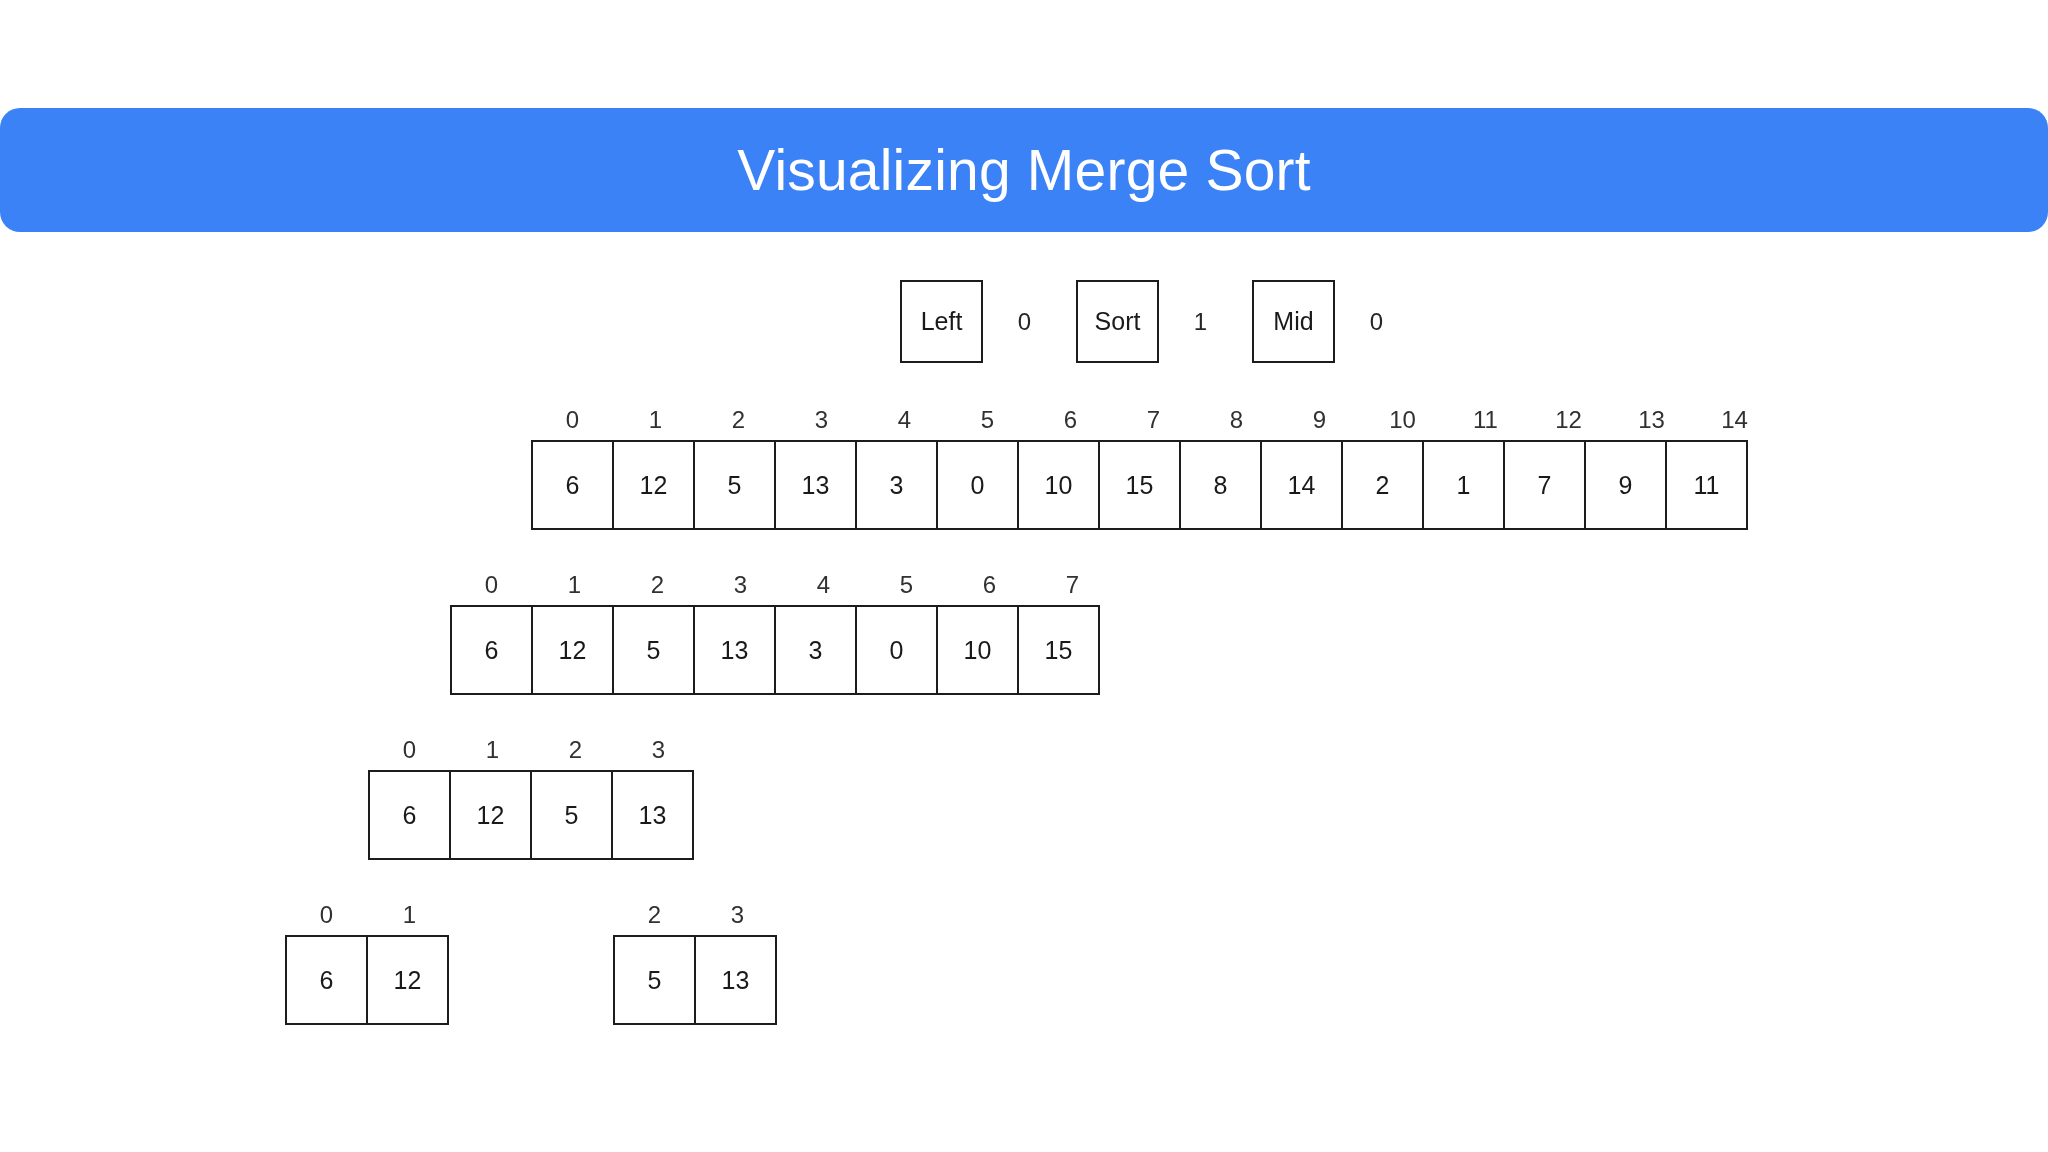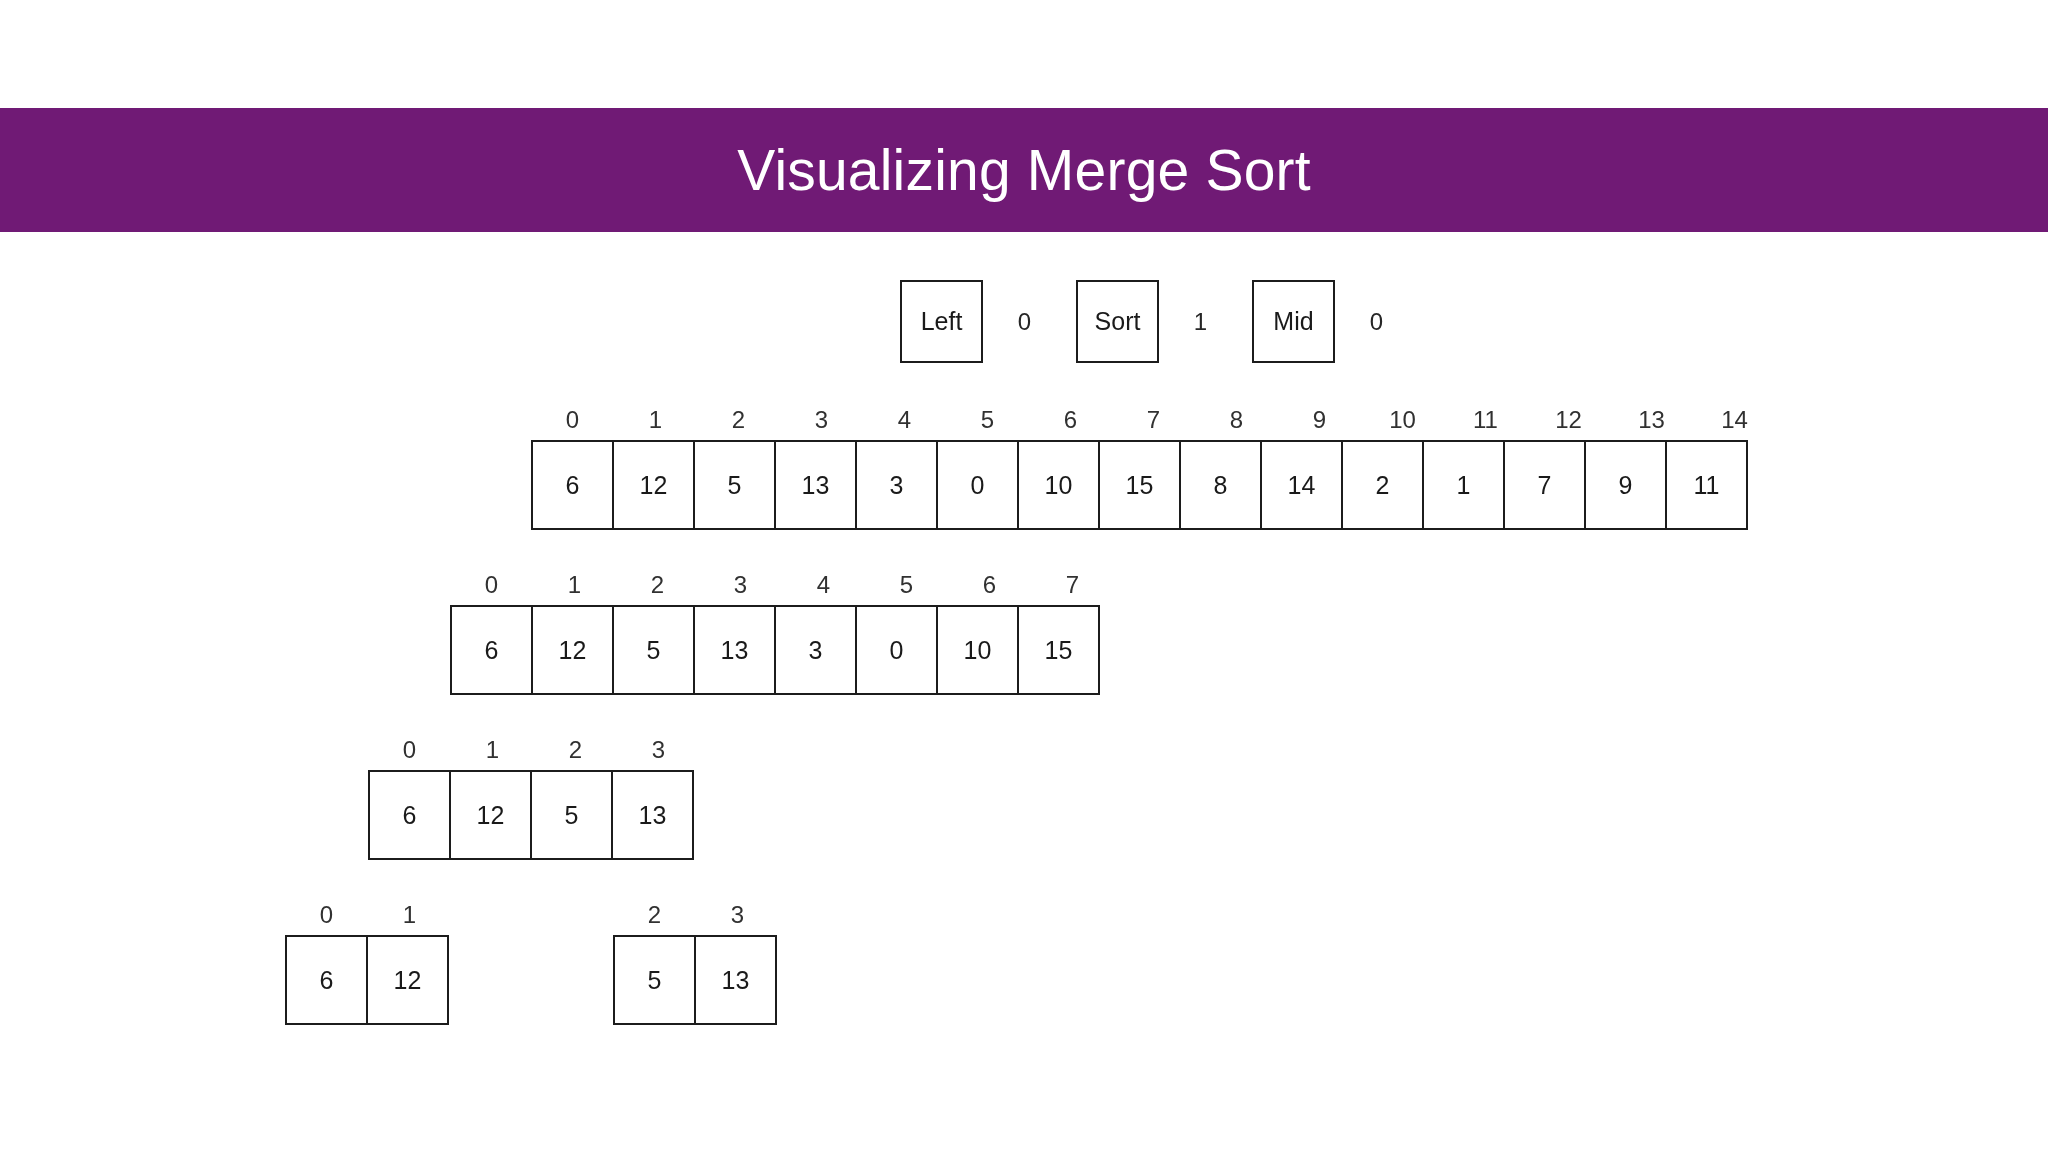--- a/index.html
+++ b/index.html
@@ -18,24 +18,25 @@
     color: #1a1a1a;
   }
 
   
   #title-band {
     position: absolute;
     left: 0;
     top: 108px;
     width: 2048px;
     height: 124px;
-    background: #701a75;
-    display: flex;
-    align-items: center;
-    justify-content: center;
+    background: #3b82f6;
+    display: flex;
+    align-items: center;
+    justify-content: center;
+    border-radius: 20px;
   }
   #title-text {
     color: #ffffff;
     font-size: 57px;
     font-weight: 400;
     letter-spacing: 0.2px;
     line-height: 1;
     font-family: "Liberation Sans", "DejaVu Sans", sans-serif;
   }
 

